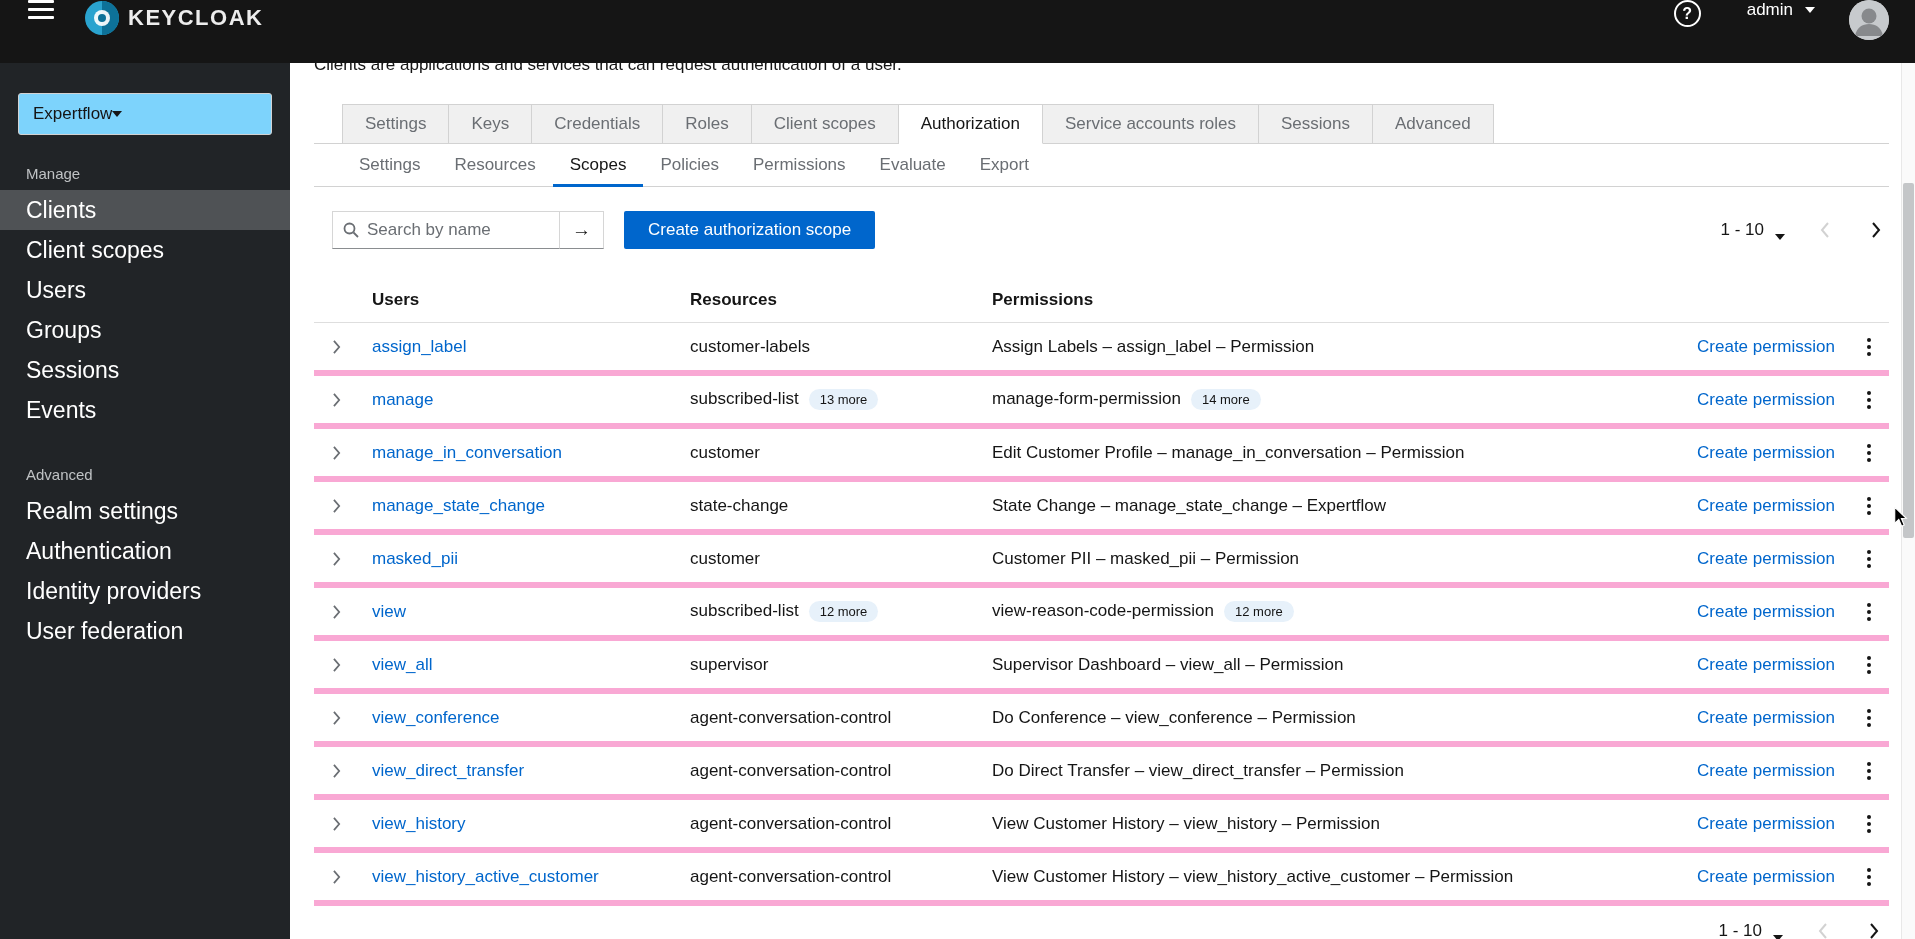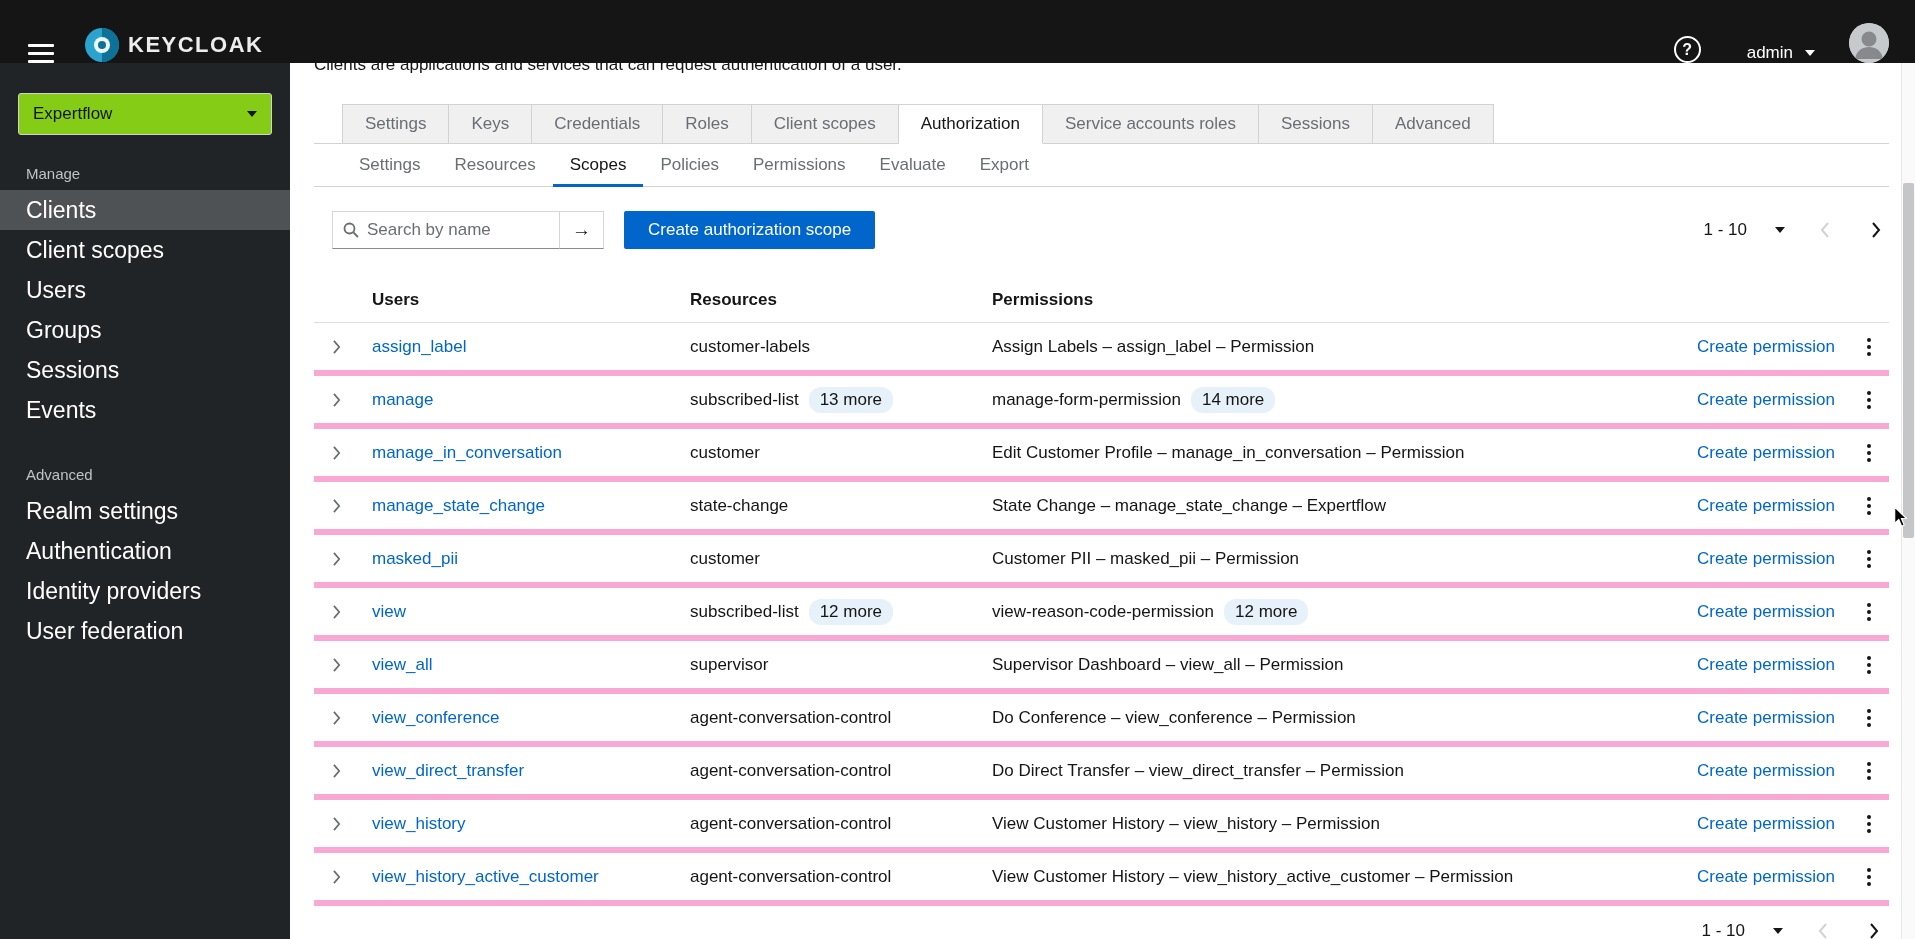--- a/index.html
+++ b/index.html
@@ -10,21 +10,21 @@
     color: #151515;
     background: #fff;
     position: relative;
   }
   button { font: inherit; color: inherit; background: none; border: none; cursor: pointer; }
   a { text-decoration: none; }
 
   
   .topbar {
     position: fixed; top: 0; left: 0; right: 0; height: 63px;
-    background: #151515; display: flex; align-items: flex-end; z-index: 20;
+    background: #151515; display: flex; align-items: flex-start; z-index: 20;
   }
   .hamburger { margin-left: 28px; width: 26px; display: flex; flex-direction: column; gap: 5px; }
   .hamburger span { display: block; height: 3px; background: #fff; border-radius: 1px; }
   .brand { display: flex; align-items: center; margin-left: 30px; gap: 8px; }
   .brand-text { color: #ededed; font-weight: 700; font-size: 22px; letter-spacing: 1.5px; }
   .topbar-spacer { flex: 1; }
   .help-icon {
     width: 27px; height: 27px; border: 2px solid #fff; border-radius: 50%;
     color: #fff; display: flex; align-items: center; justify-content: center;
     font-size: 16px; font-weight: 700; margin-right: 46px;
@@ -32,23 +32,23 @@
   .user-menu { display: flex; align-items: center; color: #fff; gap: 12px; margin-right: 34px; }
   .caret-down { width: 0; height: 0; border-left: 5px solid transparent; border-right: 5px solid transparent; border-top: 6px solid currentColor; display: inline-block; }
   .avatar { width: 40px; height: 40px; border-radius: 50%; overflow: hidden; margin-right: 26px; background: #c7cacd; }
 
   
   .sidebar {
     position: fixed; top: 63px; left: 0; bottom: 0; width: 290px;
     background: #212427; z-index: 10;
   }
   .realm-selector {
-    margin: 30px 18px 0; height: 42px; background: #84cc16; border: 1px solid #d2d2d2;
+    margin: 30px 18px 0; height: 42px; background: #7dd3fc; border: 1px solid #d2d2d2;
     border-radius: 3px; width: calc(100% - 36px);
-    display: flex; align-items: center; justify-content: space-between; padding: 0 14px;
+    display: flex; align-items: center; padding: 0 14px;
     color: #151515; font-size: 17px; text-align: left;
   }
   .nav-label { margin: 30px 0 8px; padding: 0 26px; color: #bfc2c4; font-size: 15px; }
   .nav-label.second { margin-top: 36px; }
   .nav-item {
     display: block; width: 100%; text-align: left; color: #fff; font-size: 23px;
     padding: 0 26px; height: 40px; line-height: 40px;
   }
   .nav-item.active { background: #4f5255; }
 
@@ -84,41 +84,41 @@
   .search-input::placeholder { color: #6a6e73; }
   .search-submit {
     width: 44px; height: 38px; border: 1px solid #d6d6d6; border-left: none; border-bottom-color: #8a8d90;
     background: #fff; display: flex; align-items: center; justify-content: center; font-size: 19px; color: #151515;
   }
   .btn-primary {
     margin-left: 20px; height: 38px; padding: 0 24px; background: #0066cc; color: #fff;
     border-radius: 2px; font-size: 17px;
   }
   .pagination { margin-left: auto; display: flex; align-items: center; }
-  .page-range { display: flex; align-items: center; gap: 28px; color: #151515; margin-left: 12px; }
+  .page-range { display: flex; align-items: flex-end; gap: 11px; color: #151515; margin-left: 12px; }
   .page-range .caret-down { color: #151515; }
   .page-btn { width: 26px; height: 26px; display: flex; align-items: center; justify-content: center; color: #151515; margin-left: 26px; }
   .page-btn.disabled { color: #d2d2d2; cursor: default; }
   .page-btn svg { display: block; }
 
   
   .table { margin-top: 28px; }
   .thead, .trow {
     display: grid;
     grid-template-columns: 46px 330px 302px 1fr 170px 40px;
     align-items: center;
   }
   .thead { height: 46px; border-bottom: 1px solid #dedede; font-weight: 700; }
   .trow { height: 53px; border-bottom: 6px solid #f9a8d4; }
   .h-name, .c-name { padding-left: 12px; }
   .c-exp { display: flex; justify-content: center; }
   .expander { color: #6a6e73; padding: 6px; display: flex; }
   .link { color: #0066cc; }
   .badge {
-    display: inline-block; background: #e7f1fa; color: #151515; font-size: 17px;
+    display: inline-block; background: #e7f1fa; color: #151515; font-size: 13px;
     padding: 3px 11px; border-radius: 12px; margin-left: 10px; cursor: pointer;
   }
   .c-action { text-align: right; padding-right: 14px; }
   .c-kebab { display: flex; justify-content: center; }
   .kebab { display: flex; flex-direction: column; align-items: center; gap: 3px; padding: 6px 8px; }
   .kebab .dot { width: 4px; height: 4px; border-radius: 50%; background: #151515; }
 
   .table-footer { display: flex; justify-content: flex-end; margin-top: 12px; padding-right: 2px; }
 
   

